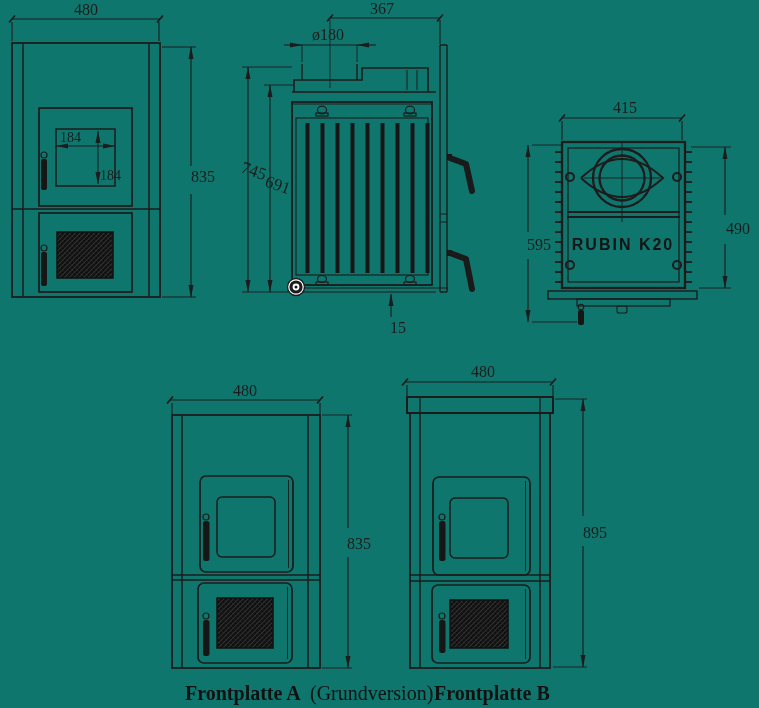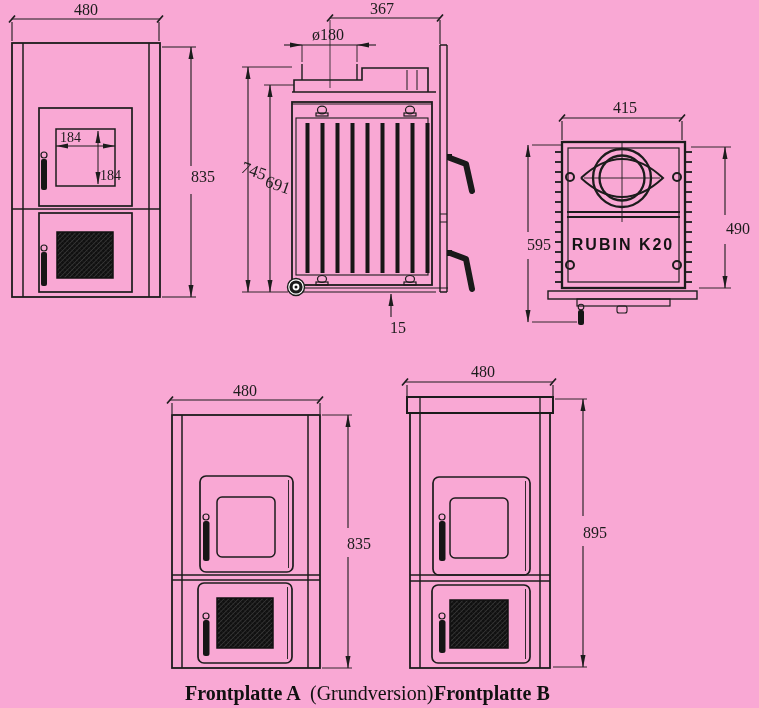--- a/index.html
+++ b/index.html
@@ -1,16 +1,16 @@
 <!DOCTYPE html>
 <html><head>
 <meta charset="utf-8">
 <style>
   html,body{margin:0;padding:0;background:#ffffff;}
-  .stage{position:relative;width:759px;height:708px;background:#f9a8d4;overflow:hidden;
+  .stage{position:relative;width:759px;height:708px;background:#0f766e;overflow:hidden;
          font-family:"Liberation Serif",serif;}
   svg{position:absolute;left:0;top:0;}
   .dim{font-family:"Liberation Serif",serif;font-size:16px;fill:#1c1c1c;}
   .dim-sm{font-family:"Liberation Serif",serif;font-size:14px;fill:#1c1c1c;}
   .dim-rot{font-family:"Liberation Serif",serif;font-size:17px;fill:#1c1c1c;}
   .model{font-family:"Liberation Sans",sans-serif;font-weight:bold;font-size:16px;
          letter-spacing:2px;fill:#141414;}
   .cap-b{font-family:"Liberation Serif",serif;font-weight:bold;font-size:20px;fill:#111;}
   .cap-r{font-family:"Liberation Serif",serif;font-size:20px;fill:#111;}
 </style>

